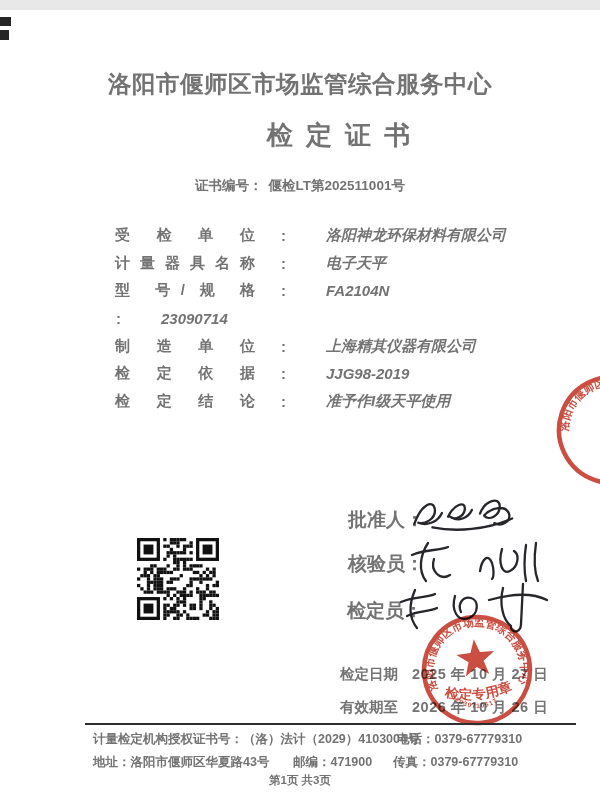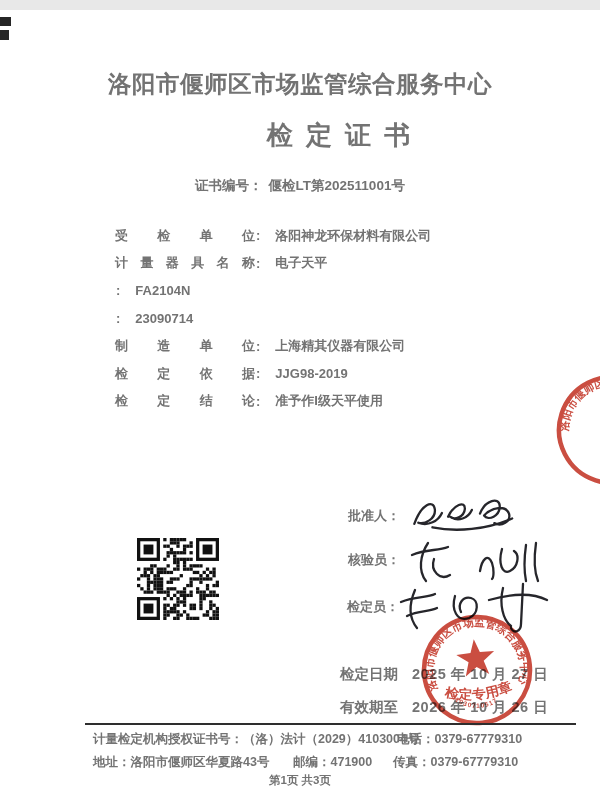--- a/index.html
+++ b/index.html
@@ -12,25 +12,25 @@
   }
   .mark{position:absolute;background:#262626;}
   .org-name{position:absolute;top:58px;left:0;width:100%;text-align:center;
     font-size:23.5px;letter-spacing:.5px;}
   .doc-title{position:absolute;top:108px;left:0;width:100%;text-align:center;
     font-size:26px;letter-spacing:3px;padding-left:40px;}
   .cert-line{position:absolute;top:167px;left:0;width:100%;text-align:center;
     font-size:13.5px;}
   .cert-line .lbl{margin-right:6px;}
   .fields{position:absolute;top:212px;left:115px;width:420px;}
-  .frow{display:flex;align-items:center;height:27.6px;font-size:13px;}
+  .frow{display:flex;align-items:center;height:27.6px;font-size:15px;gap:25px;}
   .flabel{display:inline-block;width:140px;text-align:justify;text-align-last:justify;}
   .fcolon{margin-left:1px;}
-  .fvalue{margin-left:15px;white-space:nowrap;}
-  .sig-label{position:absolute;font-size:13px;}
+  .fvalue{margin-left:15px;white-space:nowrap;font-style:italic;}
+  .sig-label{position:absolute;font-size:19px;}
   .sig-svg{position:absolute;}
   .sig-svg path{fill:none;stroke:#26262b;stroke-width:2.3;stroke-linecap:round;stroke-linejoin:round;}
   .qr{position:absolute;left:137px;top:528px;}
   .date-row{position:absolute;font-size:14.5px;white-space:nowrap;}
   .date-row .dval{margin-left:14px;letter-spacing:.5px;}
   .stamp{position:absolute;mix-blend-mode:multiply;opacity:.9;}
   .rule{position:absolute;left:85px;top:713px;width:491px;height:2px;background:#2e2e2e;}
   .foot{position:absolute;font-size:12.5px;white-space:nowrap;}
   .page-ind{position:absolute;top:763px;left:0;width:100%;text-align:center;font-size:11.5px;}
 </style>
@@ -53,20 +53,21 @@
       <span class="flabel">受 检 单 位</span>
         <span class="fcolon">:</span>
       <span class="fvalue">洛阳神龙环保材料有限公司</span>
     </div>
     <div class="frow">
       <span class="flabel">计 量 器 具 名 称</span>
         <span class="fcolon">:</span>
       <span class="fvalue">电子天平</span>
     </div>
     <div class="frow">
+      <span class="flabel">型 号/ 规 格</span>
         <span class="fcolon">:</span>
       <span class="fvalue">FA2104N</span>
     </div>
     <div class="frow">
         <span class="fcolon">:</span>
       <span class="fvalue">23090714</span>
     </div>
     <div class="frow">
       <span class="flabel">制 造 单 位</span>
         <span class="fcolon">:</span>

